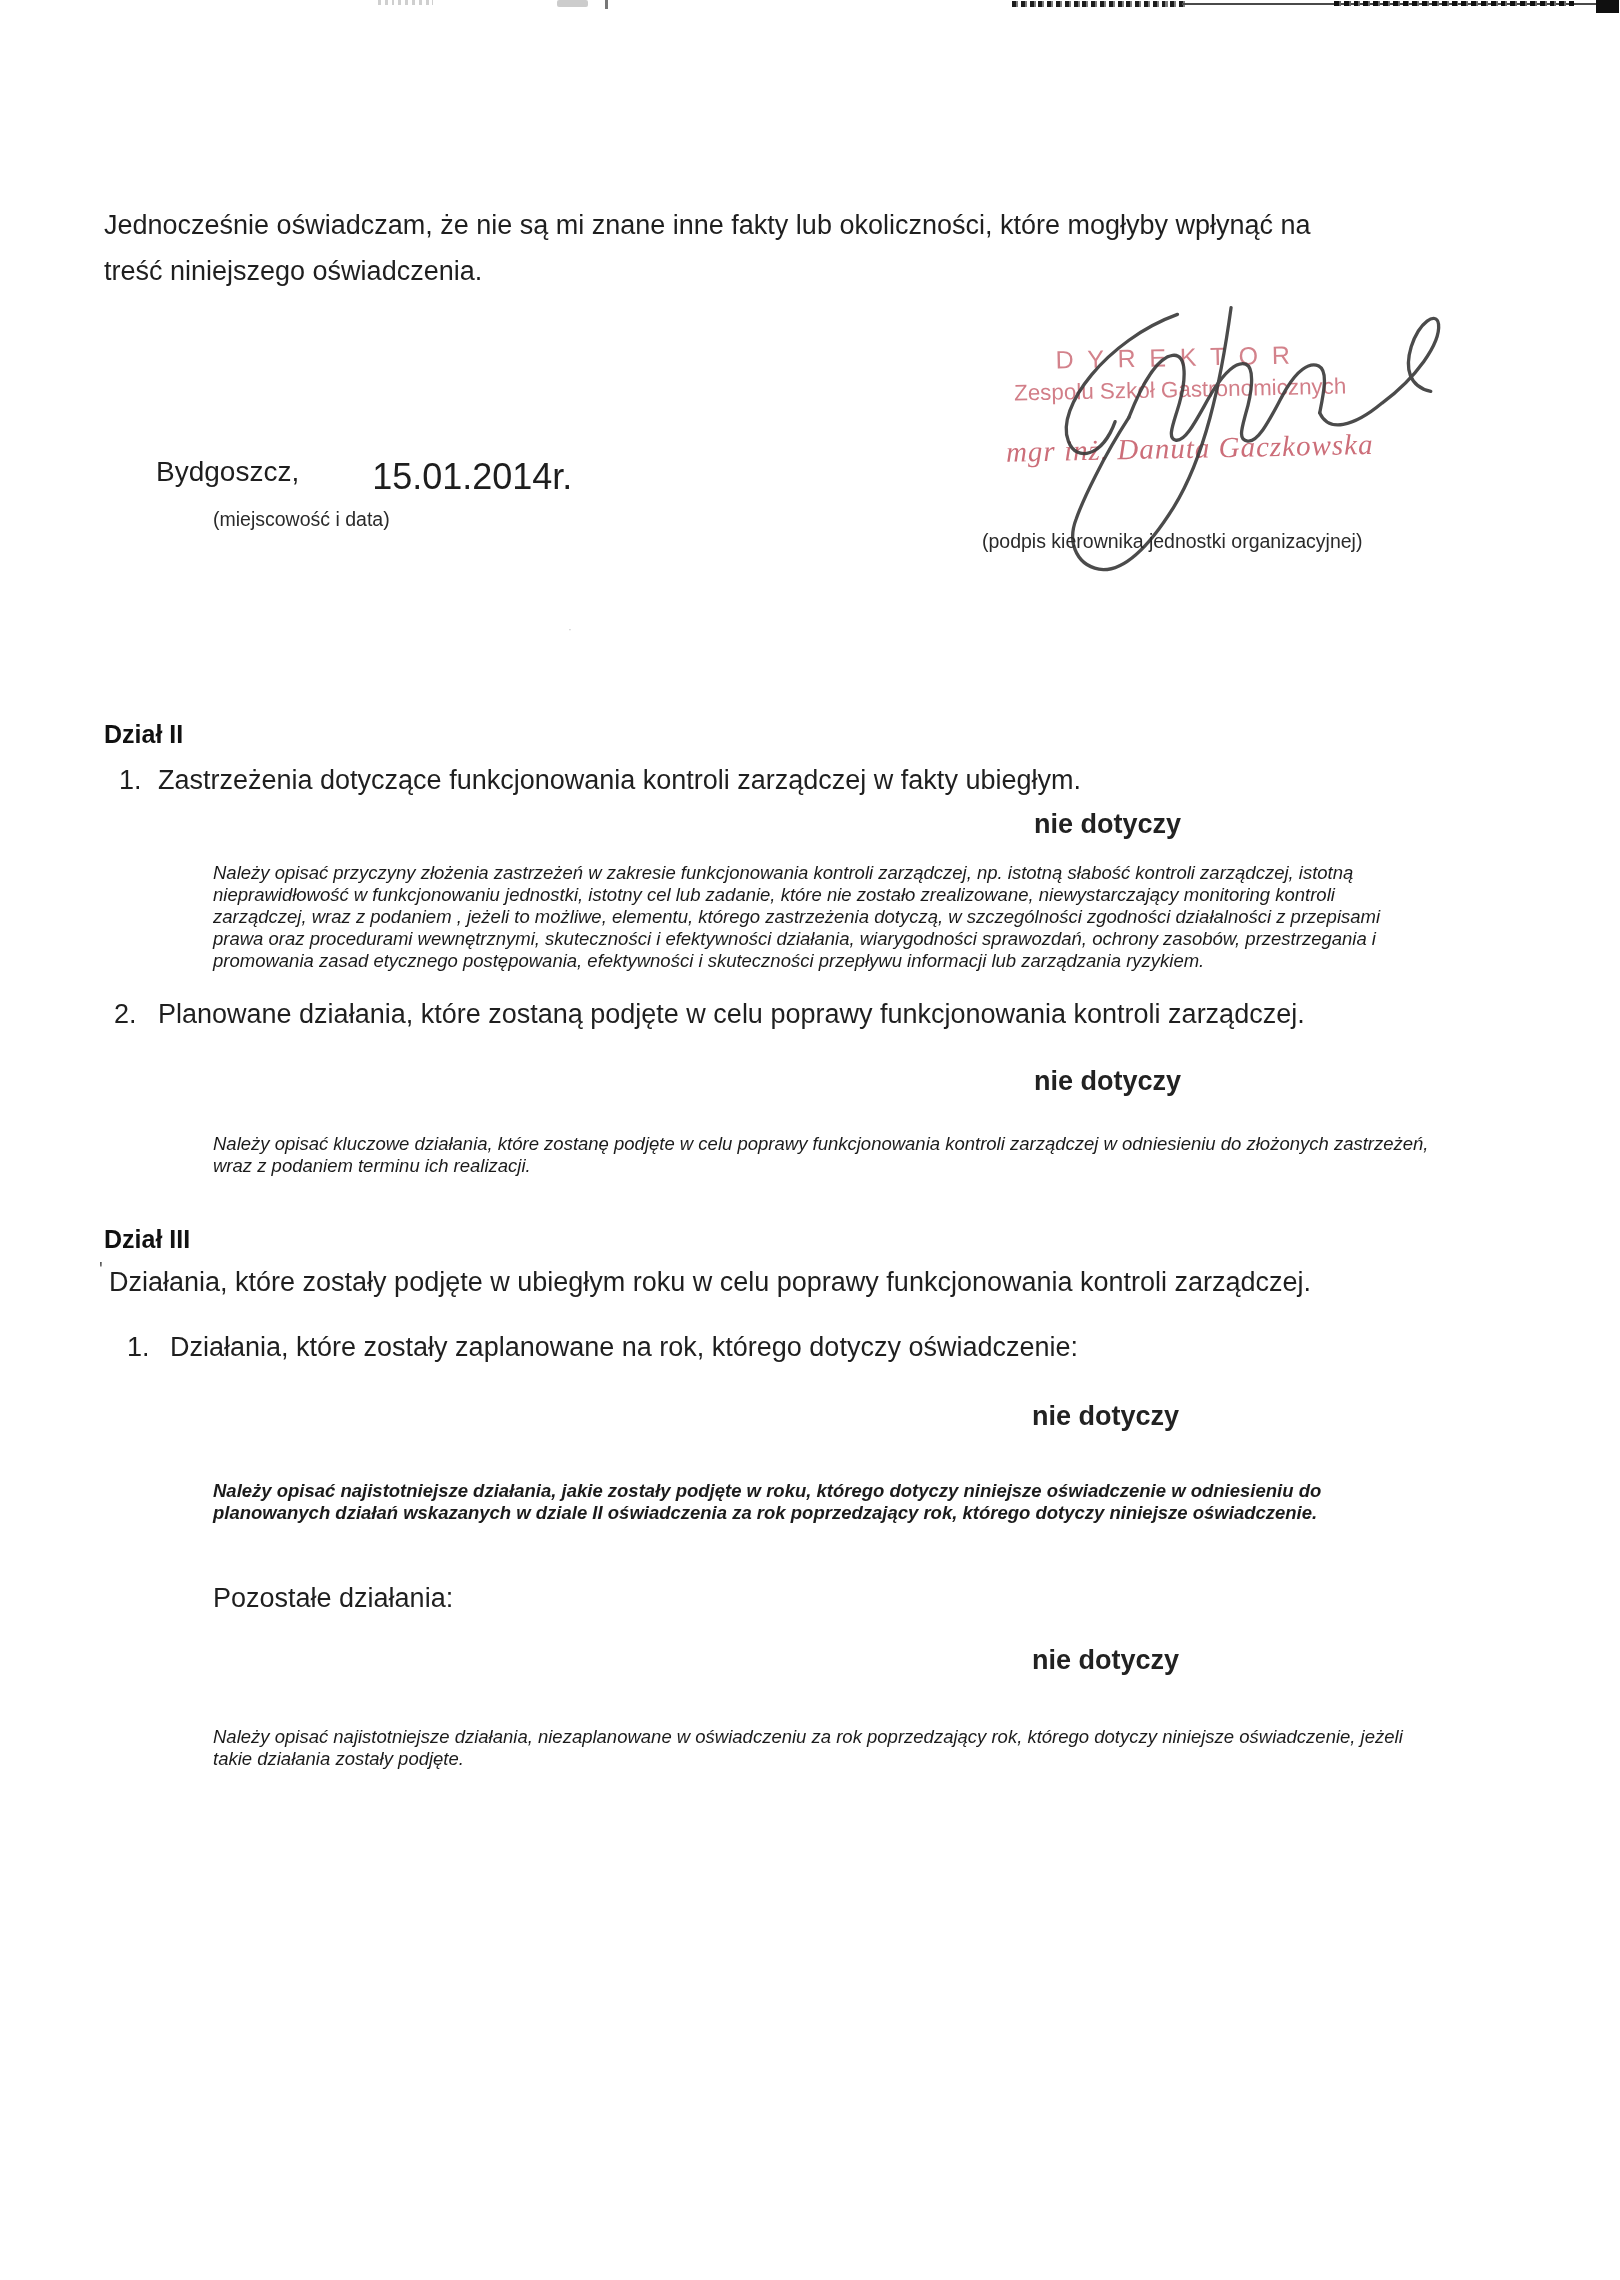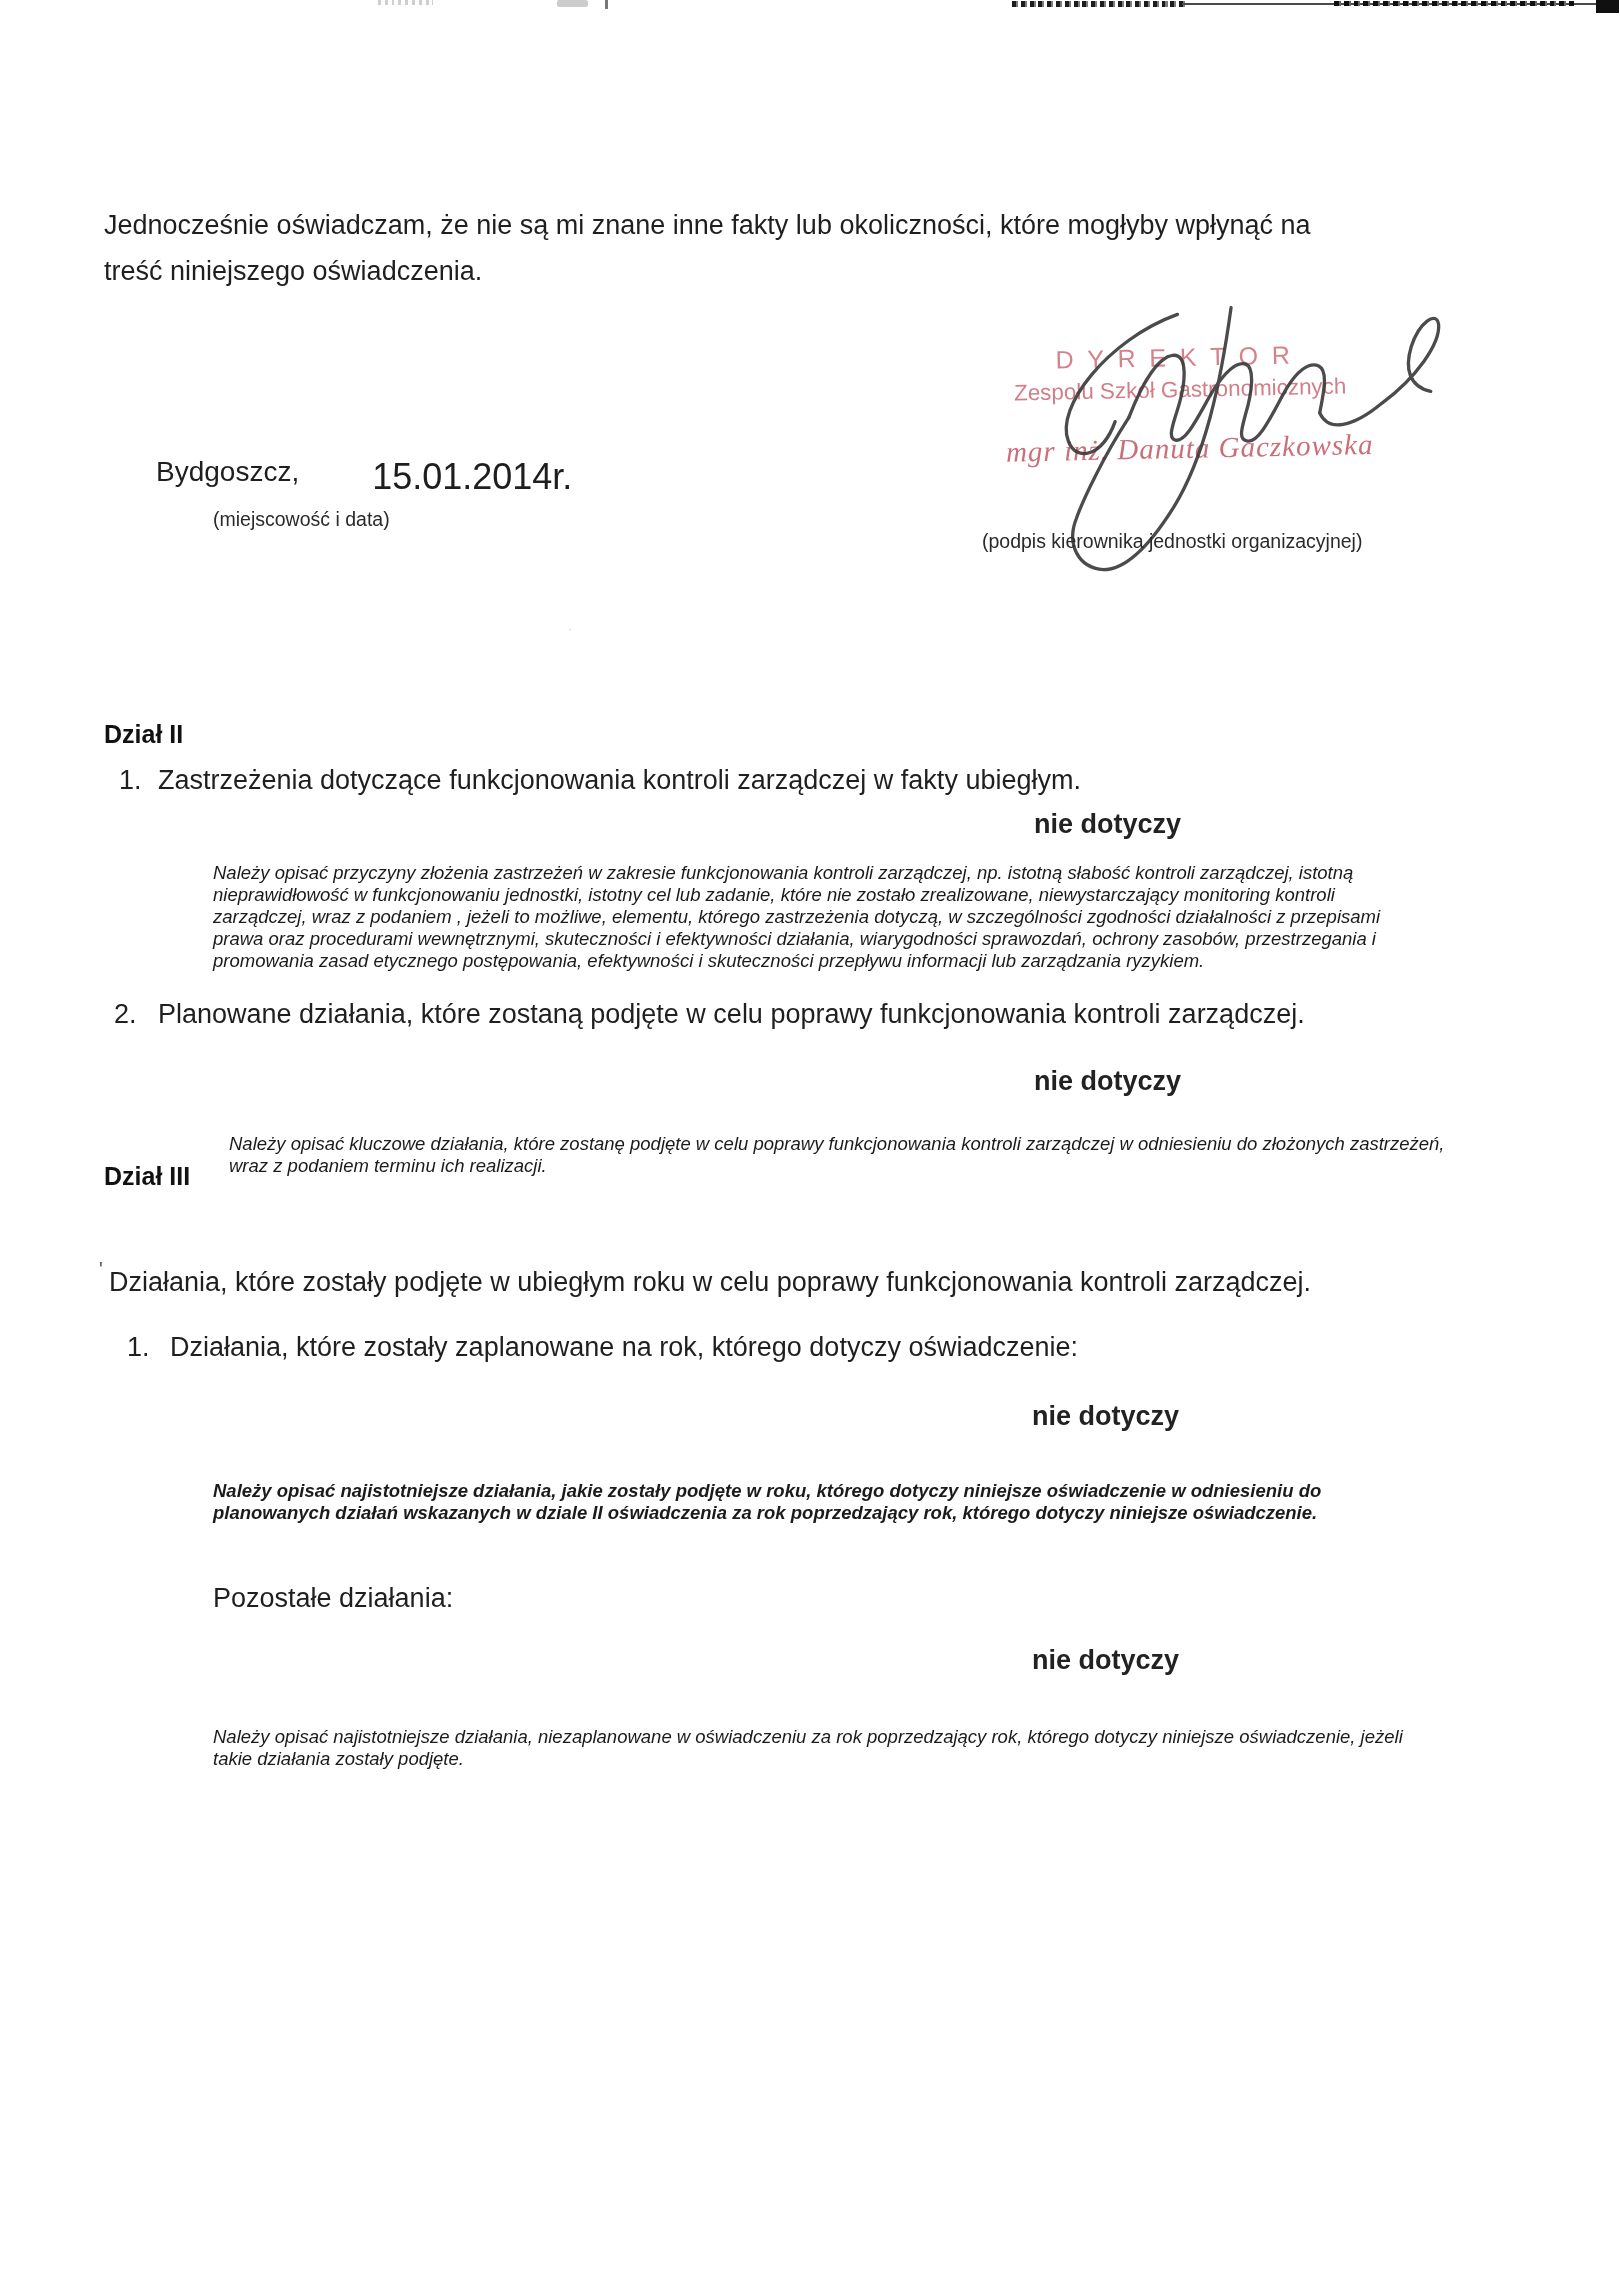--- a/index.html
+++ b/index.html
@@ -92,23 +92,23 @@
 
   <div class="abs answer" style="left:1034px;top:809px;">nie dotyczy</div>
 
   <div class="abs note" style="left:213px;top:862px;width:1219px;">Należy opisać przyczyny złożenia zastrzeżeń w zakresie funkcjonowania kontroli zarządczej, np. istotną słabość kontroli zarządczej, istotną nieprawidłowość w funkcjonowaniu jednostki, istotny cel lub zadanie, które nie zostało zrealizowane, niewystarczający monitoring kontroli zarządczej, wraz z podaniem , jeżeli to możliwe, elementu, którego zastrzeżenia dotyczą, w szczególności zgodności działalności z przepisami prawa oraz procedurami wewnętrznymi, skuteczności i efektywności działania, wiarygodności sprawozdań, ochrony zasobów, przestrzegania i promowania zasad etycznego postępowania, efektywności i skuteczności przepływu informacji lub zarządzania ryzykiem.</div>
 
   <div class="abs item-number" style="left:114px;top:999px;">2.</div>
   <div class="abs item-text" style="left:158px;top:999px;">Planowane działania, które zostaną podjęte w celu poprawy funkcjonowania kontroli zarządczej.</div>
 
   <div class="abs answer" style="left:1034px;top:1066px;">nie dotyczy</div>
 
-  <div class="abs note" style="left:213px;top:1133px;width:1219px;margin-left:16px;">Należy opisać kluczowe działania, które zostanę podjęte w celu poprawy funkcjonowania kontroli zarządczej w odniesieniu do złożonych zastrzeżeń, wraz z podaniem terminu ich realizacji.</div>
+  <div class="abs note" style="left:213px;top:1133px;width:1219px;">Należy opisać kluczowe działania, które zostanę podjęte w celu poprawy funkcjonowania kontroli zarządczej w odniesieniu do złożonych zastrzeżeń, wraz z podaniem terminu ich realizacji.</div>
 
-  <div class="abs section-heading" style="left:104px;top:1162px;">Dział III</div>
+  <div class="abs section-heading" style="left:104px;top:1225px;">Dział III</div>
 
   <div class="abs apostrophe-mark" style="left:99px;top:1258px;">'</div>
 
   <div class="abs item-text" style="left:109px;top:1267px;text-align:right;">Działania, które zostały podjęte w ubiegłym roku w celu poprawy funkcjonowania kontroli zarządczej.</div>
 
   <div class="abs item-number" style="left:127px;top:1332px;">1.</div>
   <div class="abs item-text" style="left:170px;top:1332px;">Działania, które zostały zaplanowane na rok, którego dotyczy oświadczenie:</div>
 
   <div class="abs answer" style="left:1032px;top:1401px;">nie dotyczy</div>
 

